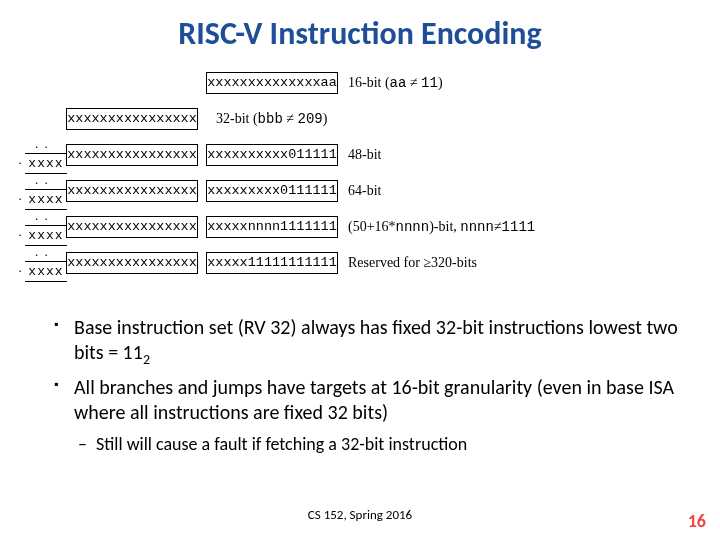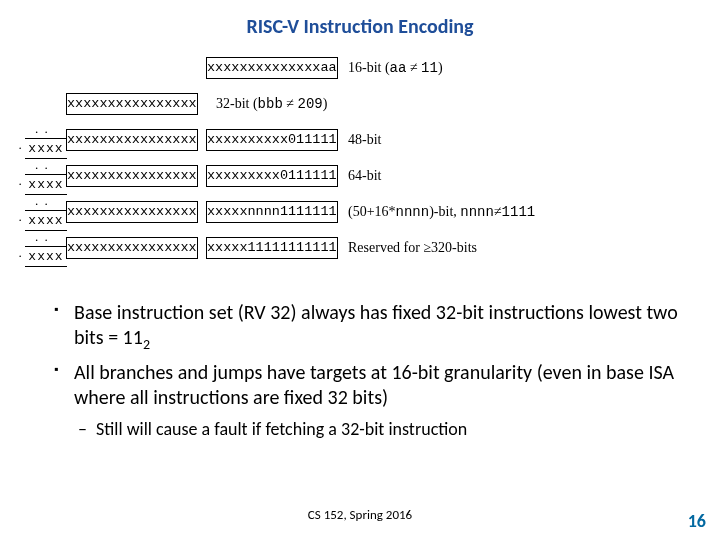--- a/index.html
+++ b/index.html
@@ -6,21 +6,21 @@
   body {
     width: 720px;
     height: 540px;
     background: #fff;
     font-family: Calibri, Arial, sans-serif;
     position: relative;
     overflow: hidden;
   }
   .title {
     text-align: center;
-    font-size: 20px;
+    font-size: 32px;
     font-weight: bold;
     color: #1f4e99;
     padding-top: 14px;
     padding-bottom: 10px;
   }
   .diagram {
     padding: 8px 18px 0 18px;
   }
   .enc-row {
     display: flex;
@@ -35,21 +35,21 @@
     width: 48px;
     text-align: center;
     font-family: "Times New Roman", serif;
     letter-spacing: 1px;
     font-size: 13px;
   }
   .cell {
     border: 1px solid #000;
     height: 22px;
     line-height: 20px;
-    text-align: left;
+    text-align: center;
     background: #fff;
   }
   .cell-wide { width: 132px; }
   .spacer-gap { width: 8px; }
   .label {
     font-family: "Times New Roman", serif;
     font-size: 14px;
     padding-left: 10px;
     white-space: nowrap;
   }
@@ -95,21 +95,21 @@
     width: 100%;
     text-align: center;
     font-size: 13px;
   }
   .pagenum {
     position: absolute;
     bottom: 8px;
     right: 14px;
     font-size: 18px;
     font-weight: bold;
-    color: #0369a1;
+    color: #ef4444;
   }
 </style>
 </head>
 <body>
 
 <div class="title">RISC-V Instruction Encoding</div>
 
 <div class="diagram">
 
   <div class="enc-row row16">

